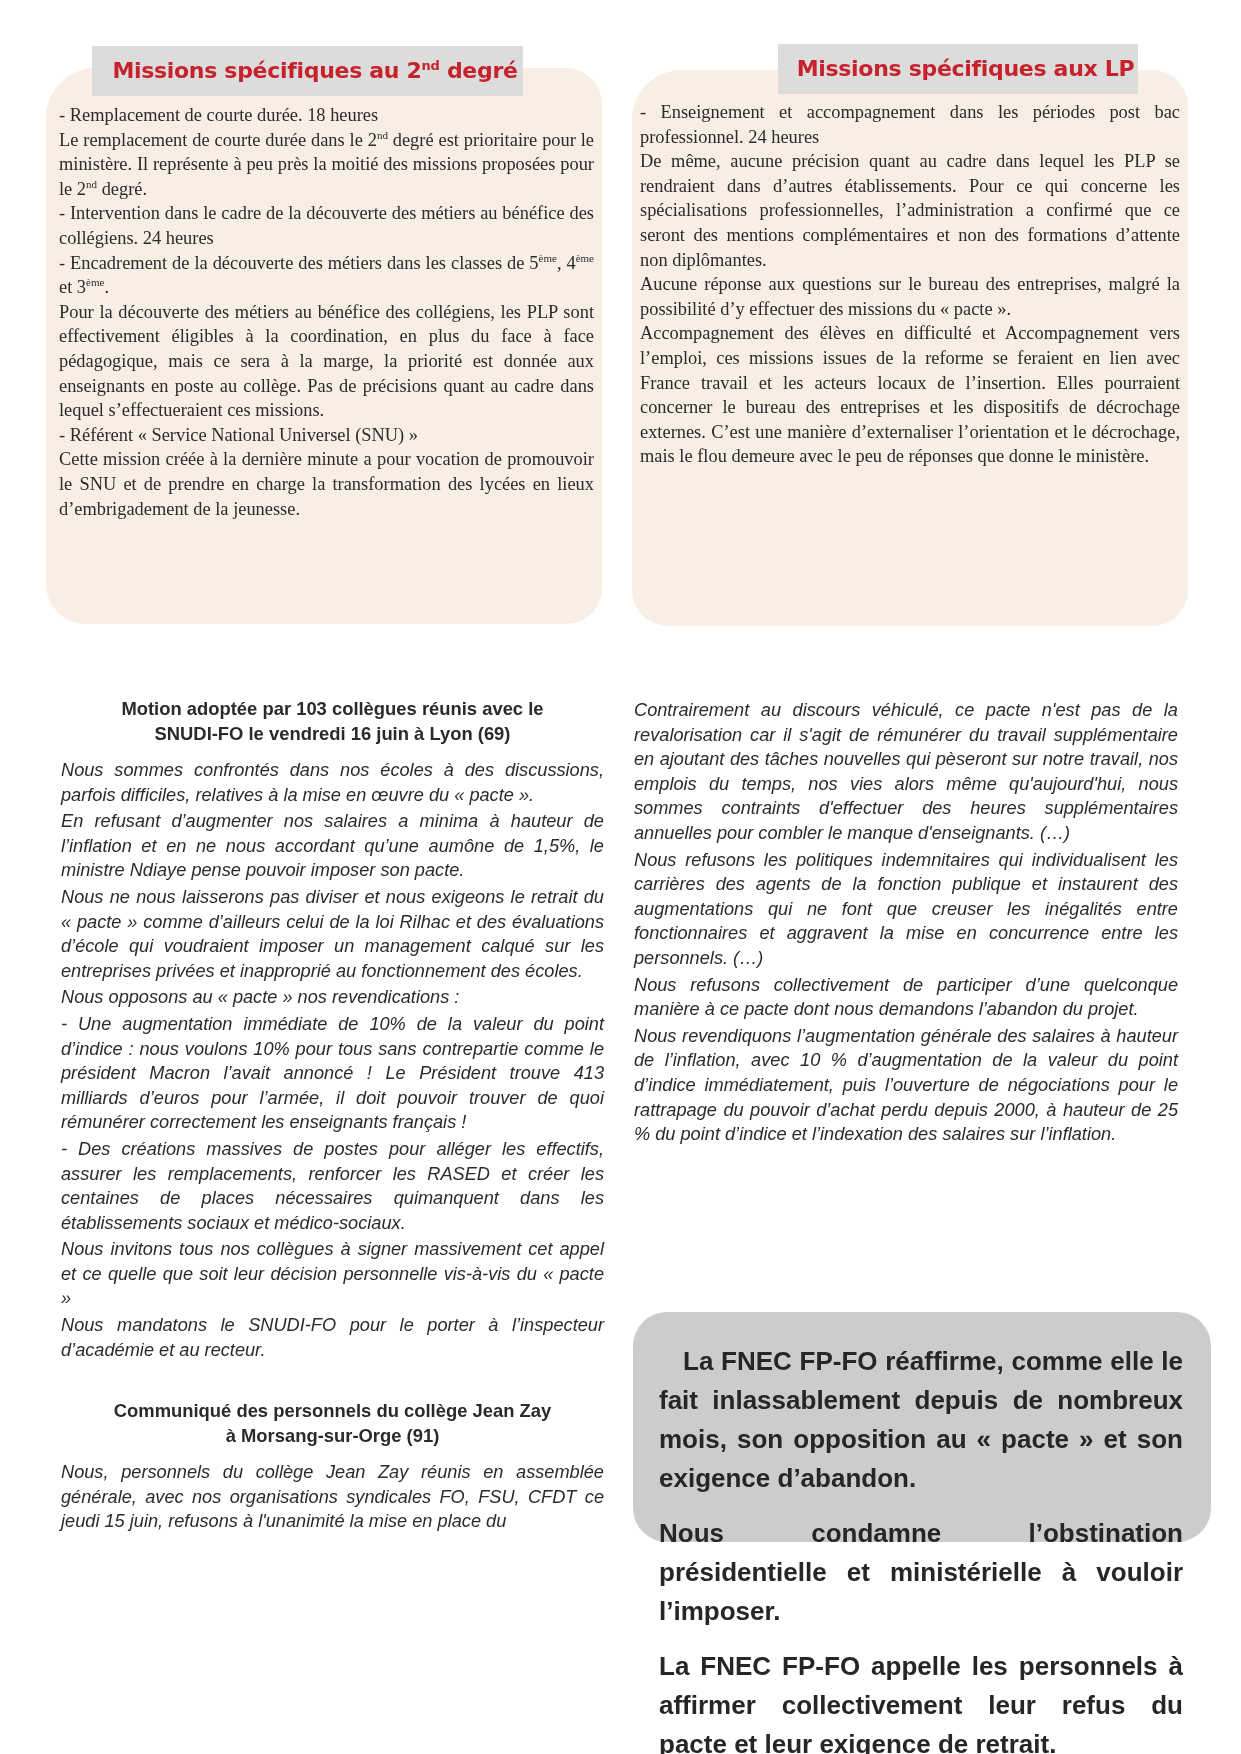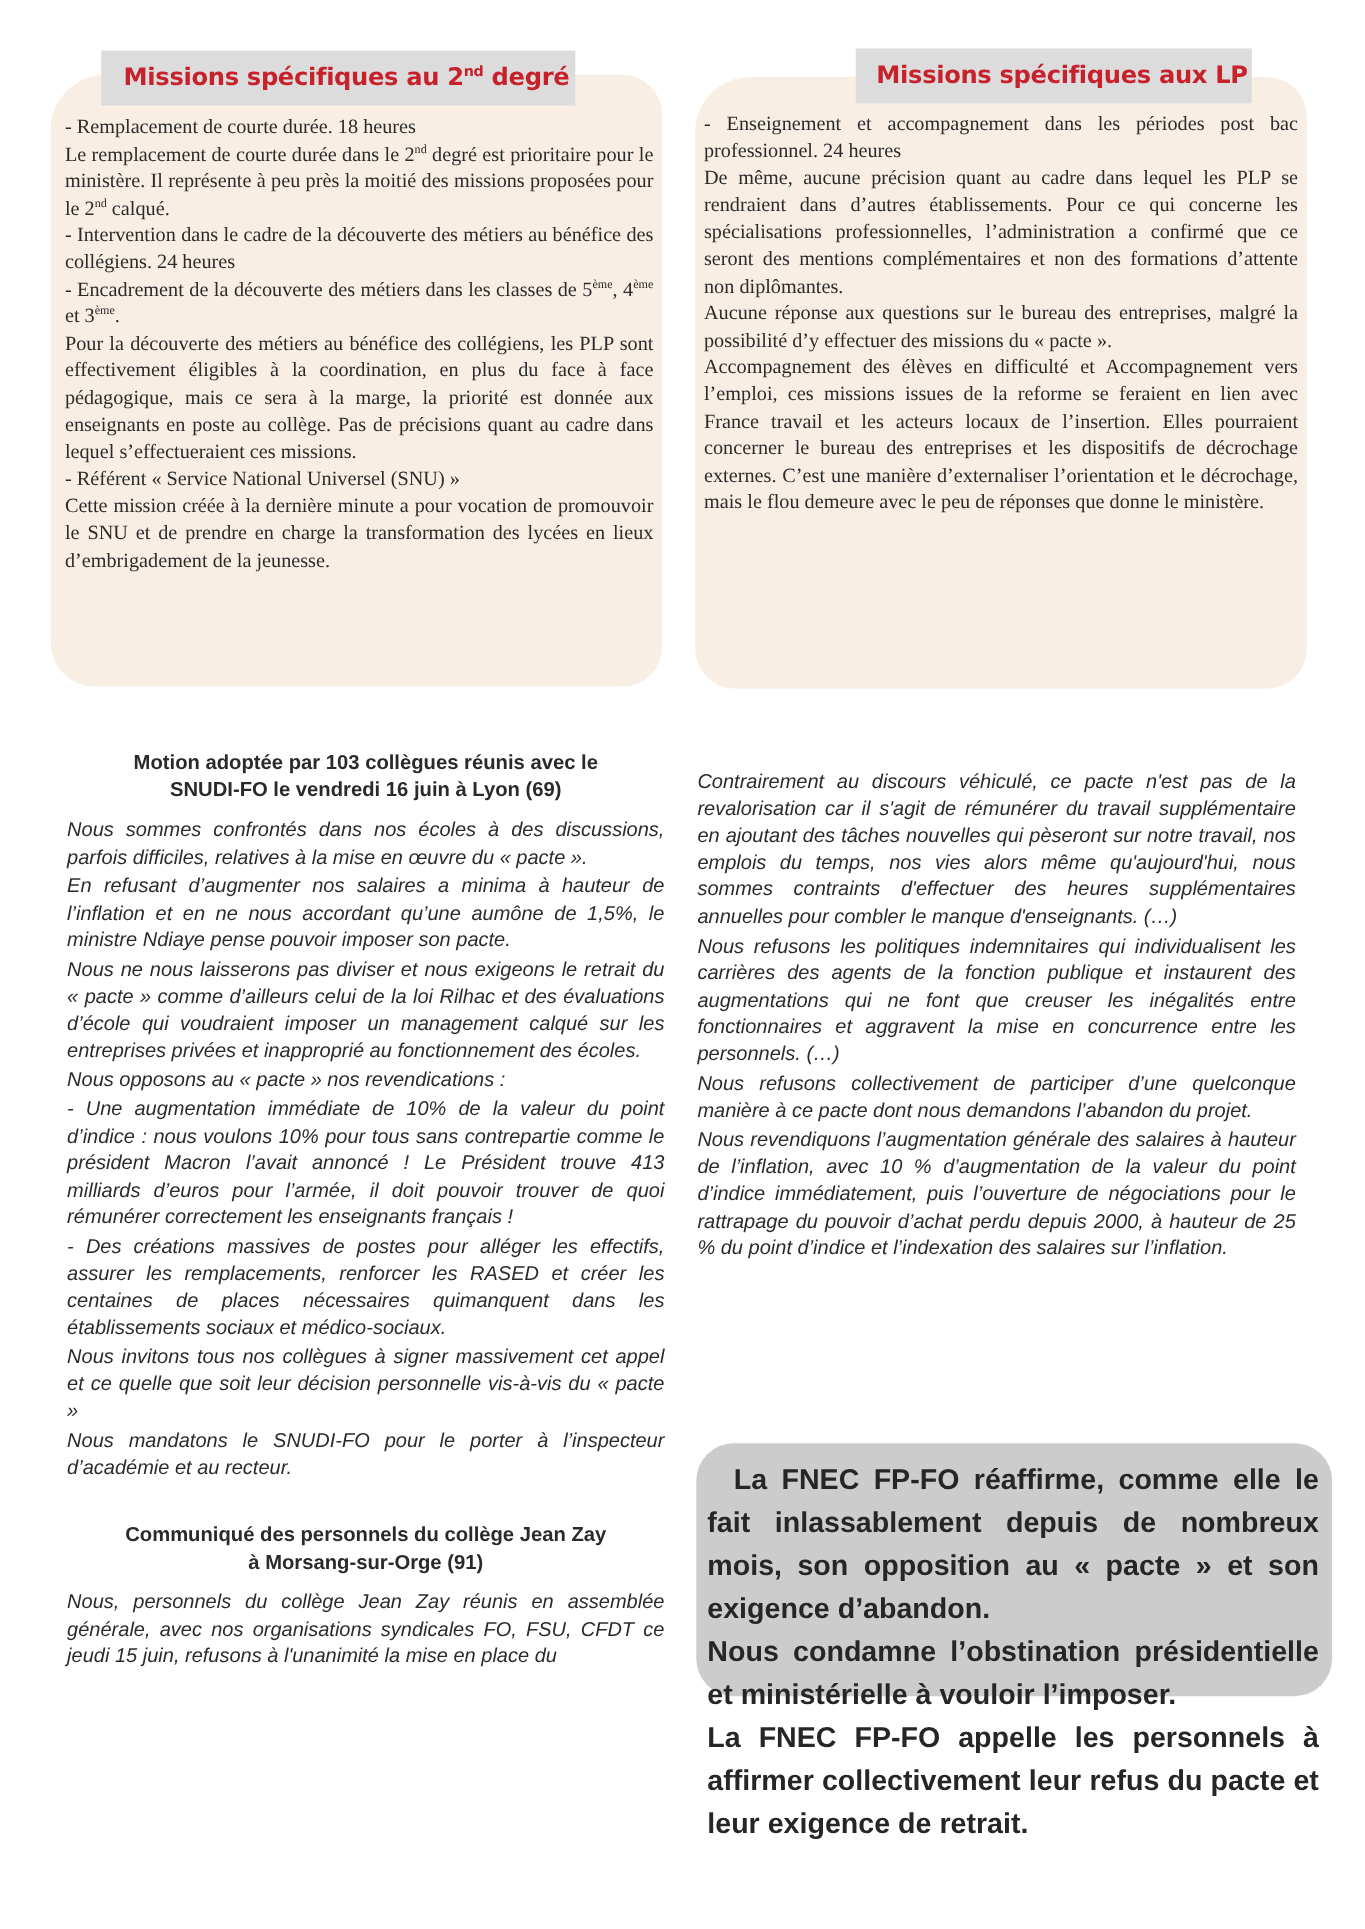--- a/index.html
+++ b/index.html
@@ -14,39 +14,39 @@
   #title-left { left:92px; top:46px; width:416px; }
   #title-right { left:778px; top:44px; width:345px;text-align:center; }
   .panel-text { position:absolute; font-size:18.4px; line-height:24.6px; text-align:justify;
                 font-family:Liberation Serif, serif; color:#2b2b2b; }
   #text-left { left:59px; top:103px; width:535px; }
   #text-right { left:640px; top:100px; width:540px; }
   .panel-text p { margin:0; }
   sup { font-size:11px; line-height:0; }
 
   .col { position:absolute; font-size:18.2px; line-height:24.6px; text-align:justify; color:#2b2b2b; }
-  #col-left { left:59px; top:680px; width:547px; }
+  #col-left { left:59px; top:696px; width:547px; }
   #col-right { left:632px; top:696px; width:548px; }
   .col h3 { margin:0 0 12px 0; font-size:18.4px; line-height:25px; text-align:center; font-weight:bold; color:#2a2a2a; }
   .col p { margin:2px; font-style:italic; }
   .col .gap { height:34px; }
   .indent-last { padding-left:18px; }
 
   #conclusion { position:absolute; left:633px; top:1312px; width:556px; height:200px;
                 background:#cccccc; border-radius:34px; padding:14px 12px 16px 10px; box-sizing:content-box; }
-  #conclusion p { margin:0; font-weight:bold; font-size:26px; line-height:39px; color:#262626; text-align:justify; }
+  #conclusion p { margin:16px; font-weight:bold; font-size:26px; line-height:39px; color:#262626; text-align:justify; }
 </style>
 </head>
 <body>
 
 <div class="panel" id="panel-left"></div>
 <div class="panel-title" id="title-left"><span>Missions spécifiques au 2</span><sup style="font-size:13px;">nd</sup><span> degré</span></div>
 <div class="panel-text" id="text-left">
   <p>- Remplacement de courte durée. 18 heures</p>
-  <p><span>Le remplacement de courte durée dans le 2</span><sup>nd</sup><span> degré est prioritaire pour le ministère. Il représente à peu près la moitié des missions proposées pour le 2</span><sup>nd</sup><span> calqué.</span></p>
+  <p><span>Le remplacement de courte durée dans le 2</span><sup>nd</sup><span> degré est prioritaire pour le ministère. Il représente à peu près la moitié des missions proposées pour le 2</span><sup>nd</sup><span> degré.</span></p>
   <p>- Intervention dans le cadre de la découverte des métiers au bénéfice des collégiens. 24 heures</p>
   <p><span>- Encadrement de la découverte des métiers dans les classes de 5</span><sup>ème</sup><span>, 4</span><sup>ème</sup><span> et 3</span><sup>ème</sup><span>.</span></p>
   <p>Pour la découverte des métiers au bénéfice des collégiens, les PLP sont effectivement éligibles à la coordination, en plus du face à face pédagogique, mais ce sera à la marge, la priorité est donnée aux enseignants en poste au collège. Pas de précisions quant au cadre dans lequel s’effectueraient ces missions.</p>
   <p>- Référent « Service National Universel (SNU) »</p>
   <p>Cette mission créée à la dernière minute a pour vocation de promouvoir le SNU et de prendre en charge la transformation des lycées en lieux d’embrigadement de la jeunesse.</p>
 </div>
 
 <div class="panel" id="panel-right"></div>
 <div class="panel-title" id="title-right">Missions spécifiques aux LP</div>
 <div class="panel-text" id="text-right">

